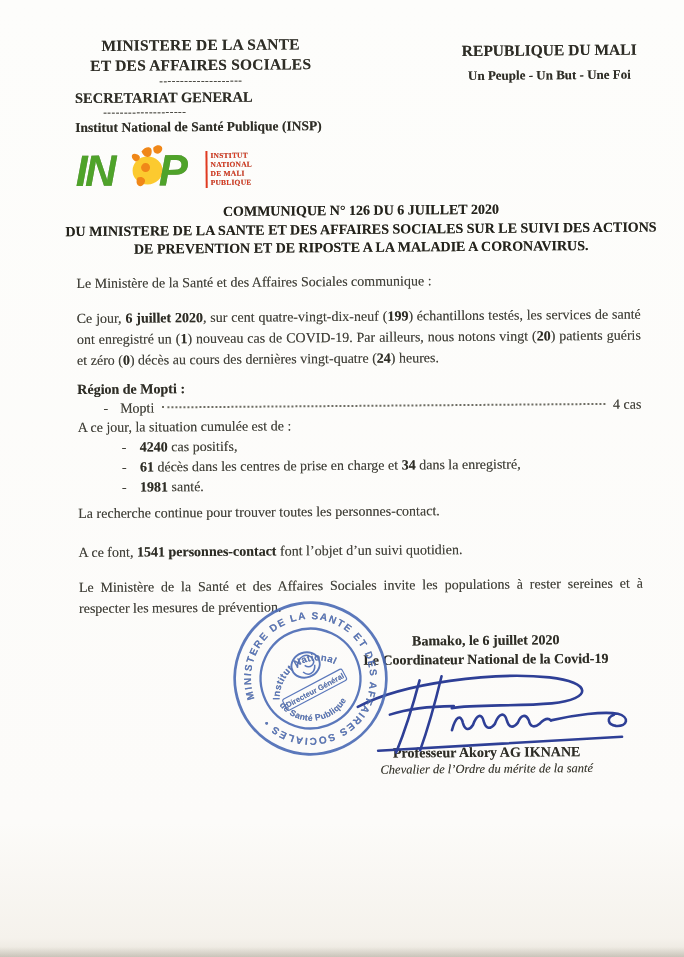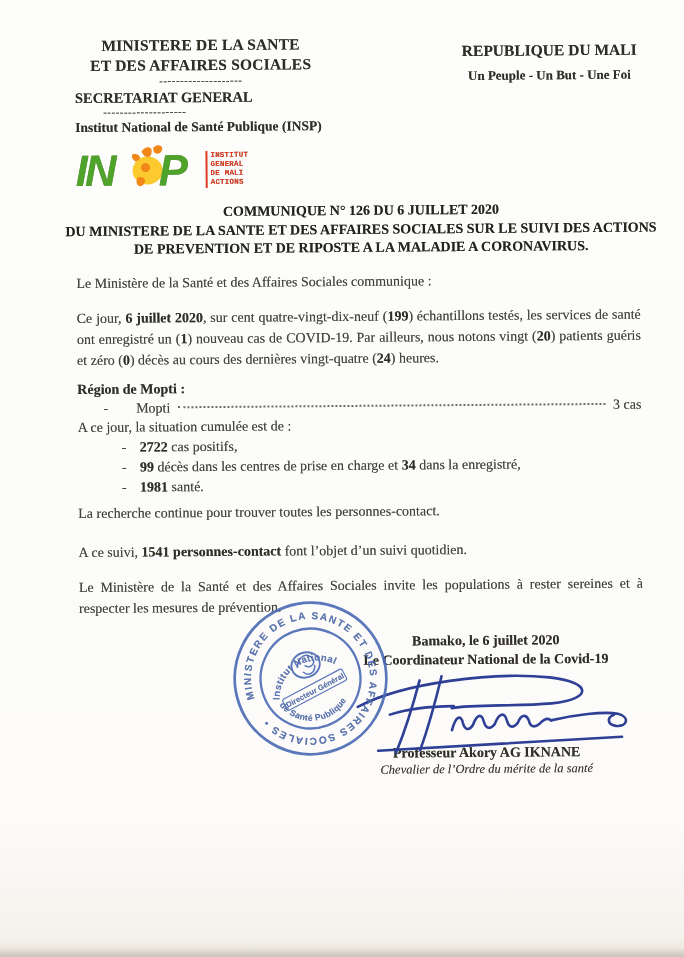--- a/index.html
+++ b/index.html
@@ -21,21 +21,21 @@
   .secretariat { font-weight:bold; font-size:14.5px; text-align:left; margin-top:4px; color:#2e2d26; }
   .divider.d2 { text-align:left; padding-left:28px; }
   .institute { font-weight:bold; font-size:13.5px; text-align:left; white-space:nowrap; margin-top:3px; color:#2e2d26; }
   .h-right { text-align:center; margin-top:9px; padding-right:2px; }
   .republic { font-weight:bold; font-size:15.5px; color:#2e2d26; }
   .motto { font-weight:bold; font-size:13px; margin-top:8px; color:#2e2d26; }
 
   
   .logo-row { margin-top:8px; height:52px; display:flex; align-items:center; }
   .logo-caption { margin-left:2px; border-left:2px solid #e03a20; padding-left:3px; }
-  .logo-caption div { font-family:Liberation Mono, monospace; font-weight:bold; font-size:7.5px; line-height:1.22; color:#e03a20; letter-spacing:.2px; }
+  .logo-caption div { font-family:Liberation Serif, serif; font-weight:bold; font-size:7.5px; line-height:1.22; color:#e03a20; letter-spacing:.2px; }
 
   
   .title-block { text-align:center; margin:8px -28px 0 -22px; font-weight:bold; font-size:14px; line-height:1.32; color:#24231c; }
 
   
   .p { font-size:14px; line-height:1.5; text-align:justify; }
   .intro { margin-top:13px; }
   .region { margin-top:11px; }
   .region-heading { font-weight:bold; font-size:14px; color:#2e2d26; }
   .mopti-line { display:flex; align-items:baseline; padding-left:26px; font-size:14px; margin-top:3px; }
@@ -92,62 +92,62 @@
           <path d="M 66,8 C 70,2 78,2 76,10 C 75,15 69,15 66,8 Z" fill="#f08718"></path>
           <path d="M 78,4 C 84,-1 90,4 85,9 C 81,12 77,9 78,4 Z" fill="#f08718"></path>
           <path d="M 60,18 C 54,14 56,8 62,11 C 66,13 65,17 60,18 Z" fill="#f08718"></path>
           <path d="M 62,34 C 58,42 66,46 69,39 C 71,35 66,32 62,34 Z" fill="#f08718"></path>
           <circle cx="70" cy="24" r="4.5" fill="#f08718"></circle>
         </g>
         <text x="83" y="42" font-family="Liberation Sans, sans-serif" font-size="44" font-weight="bold" font-style="italic" fill="#4fa32a">P</text>
       </svg>
       <div class="logo-caption">
         <div>INSTITUT</div>
-        <div>GENERAL</div>
+        <div>NATIONAL</div>
         <div>DE MALI</div>
-        <div>ACTIONS</div>
+        <div>PUBLIQUE</div>
       </div>
     </div>
 
     <div class="title-block">
       <div>COMMUNIQUE N° 126 DU 6 JUILLET 2020</div>
       <div>DU MINISTERE DE LA SANTE ET DES AFFAIRES SOCIALES SUR LE SUIVI DES ACTIONS</div>
       <div>DE PREVENTION ET DE RIPOSTE A LA MALADIE A CORONAVIRUS.</div>
     </div>
 
     <p class="p intro">Le Ministère de la Santé et des Affaires Sociales communique :</p>
     <p class="p" style="margin:2px 0 0;"><span>Ce jour, </span><b>6 juillet 2020</b><span>, sur  cent quatre-vingt-dix-neuf (</span><b>199</b><span>) échantillons testés, les services de santé ont enregistré un (</span><b>1</b><span>) nouveau cas de COVID-19. Par ailleurs, nous notons vingt (</span><b>20</b><span>) patients guéris et zéro (</span><b>0</b><span>) décès au cours des dernières vingt-quatre (</span><b>24</b><span>) heures.</span></p>
 
     <div class="region">
       <div class="region-heading">Région de Mopti :</div>
       <div class="mopti-line">
         <span>-</span>
-        <span style="margin-left:28px;">Mopti</span>
+        <span style="margin-left:12px;">Mopti</span>
         <span class="leader"></span>
-        <span>3 cas</span>
+        <span>4 cas</span>
       </div>
       <div class="cumulative">A ce jour, la situation cumulée est de :</div>
       <div class="bullets">
         <div class="b-line">
           <span class="b-dash">-</span>
-          <span><b>2722</b><span> cas positifs,</span></span>
+          <span><b>4240</b><span> cas positifs,</span></span>
         </div>
         <div class="b-line">
           <span class="b-dash">-</span>
-          <span><b>99</b><span> décès dans les centres de prise en charge et </span><b>34</b><span> dans la enregistré,</span></span>
+          <span><b>61</b><span> décès dans les centres de prise en charge et </span><b>34</b><span> dans la enregistré,</span></span>
         </div>
         <div class="b-line">
           <span class="b-dash">-</span>
           <span><b>1981</b><span> santé.</span></span>
         </div>
       </div>
       <p class="p region-followup">La recherche continue pour trouver toutes les personnes-contact.</p>
     </div>
 
-    <p class="p contacts"><span>A ce suivi, </span><b>1541 personnes-contact</b><span> font l’objet d’un suivi quotidien.</span></p>
+    <p class="p contacts"><span>A ce font, </span><b>1541 personnes-contact</b><span> font l’objet d’un suivi quotidien.</span></p>
     <p class="p advice">Le Ministère de la Santé et des Affaires Sociales invite les populations à rester sereines et à respecter les mesures de prévention.</p>
 
     <div class="sig-block">
       <div class="sig-bold">Bamako, le 6 juillet 2020</div>
       <div class="sig-bold">Le Coordinateur National de la Covid-19</div>
       <svg class="sig-svg" width="282" height="92" viewBox="0 0 282 92" aria-hidden="true">
         <g fill="none" stroke-width="2.6" stroke-linecap="round" stroke="#2e3f96">
           <path d="M 4,40 C 50,16 140,6 196,12 C 238,17 240,34 198,38 C 160,41 120,38 98,42"></path>
           <path d="M 66,14 C 60,36 52,62 42,86"></path>
           <path d="M 88,10 C 82,34 74,62 66,84"></path>

